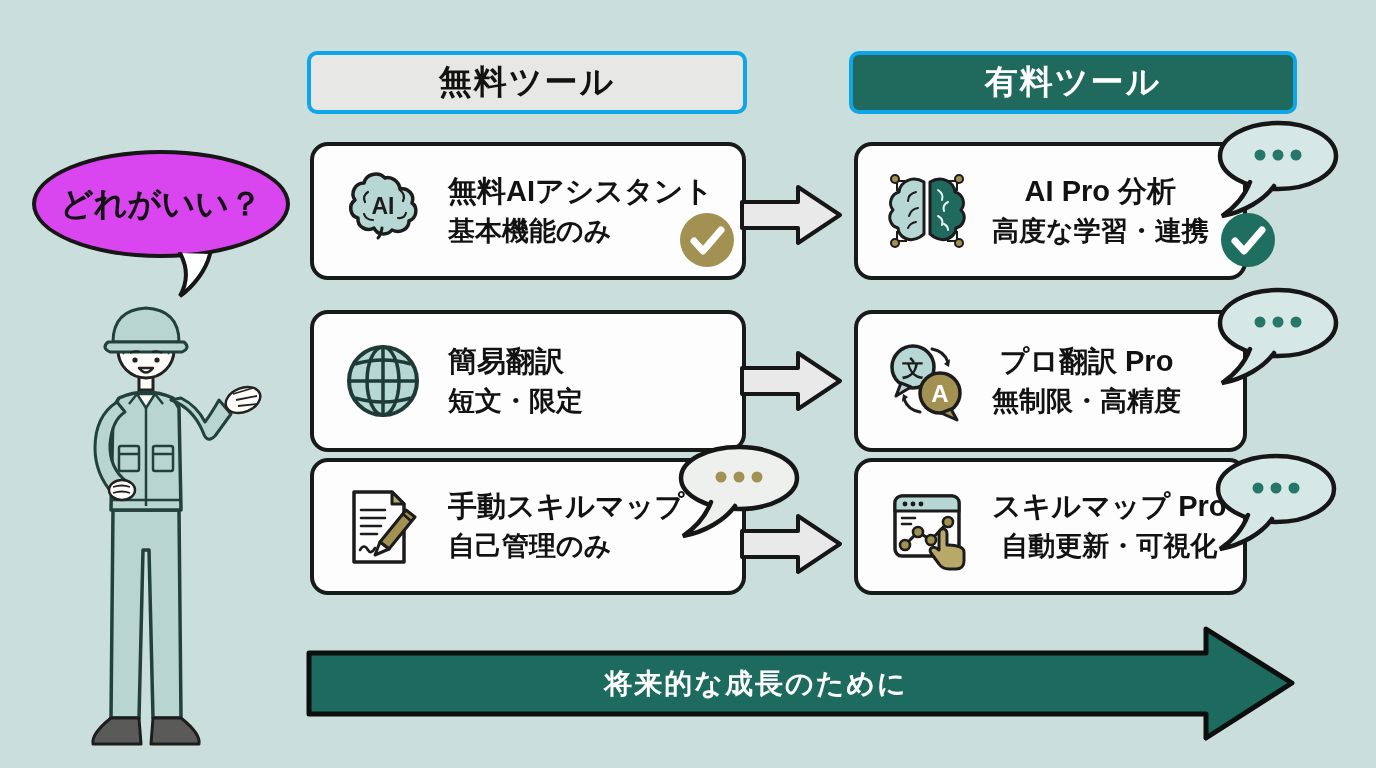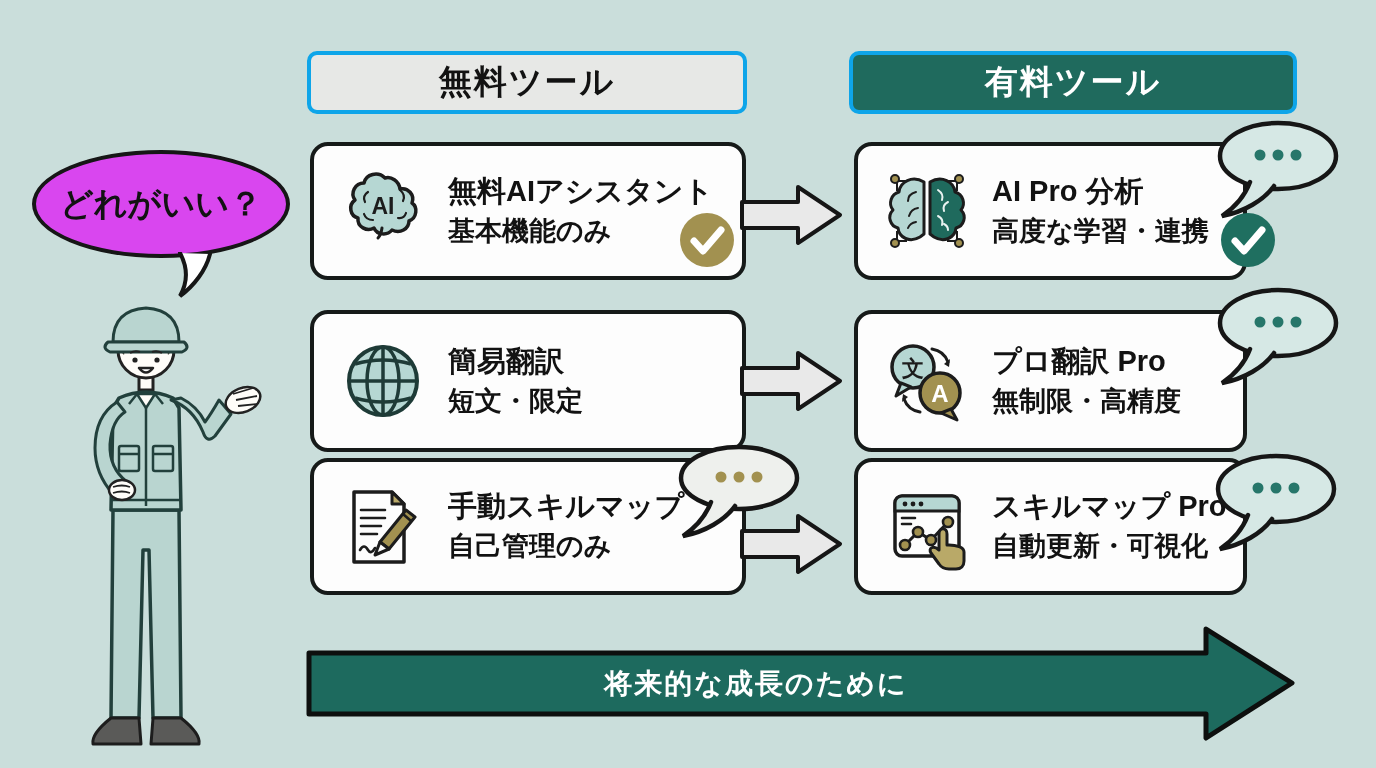--- a/index.html
+++ b/index.html
@@ -10,21 +10,21 @@
   .hdr{ position:absolute; top:51px; height:63px; border:4px solid #0ea5e9; border-radius:10px;
         display:flex; align-items:center; justify-content:center;
         font-size:33px; font-weight:bold; letter-spacing:2px; }
   .hdr-free{ left:307px; width:440px; background:#e7e8e6; color:#121212; }
   .hdr-paid{ left:849px; width:448px; background:#1f6a5d; color:#ffffff; }
 
   
   .card{ position:absolute; background:#fdfdfd; border:4px solid #161a19; border-radius:18px;
          display:flex; align-items:center; padding-left:24px; gap:20px; }
   .col-free{ left:310px; width:436px; }
-  .col-paid{ left:854px; width:393px; }
+  .col-paid{ left:854px; width:393px;text-align:center; }
   .row1{ top:142px; height:138px; }
   .row2{ top:310px; height:142px; }
   .row3{ top:458px; height:137px; }
   .icon{ width:90px; height:90px; flex:0 0 auto; }
   .ctext{ display:flex; flex-direction:column; gap:9px; }
   .card-title{ font-size:29px; font-weight:bold; color:#121212; line-height:1.1; white-space:nowrap; }
   .card-sub{ font-size:27px; font-weight:bold; color:#121212; line-height:1.1; white-space:nowrap; }
 
   
   .check{ position:absolute; width:58px; height:58px; z-index:5; }

